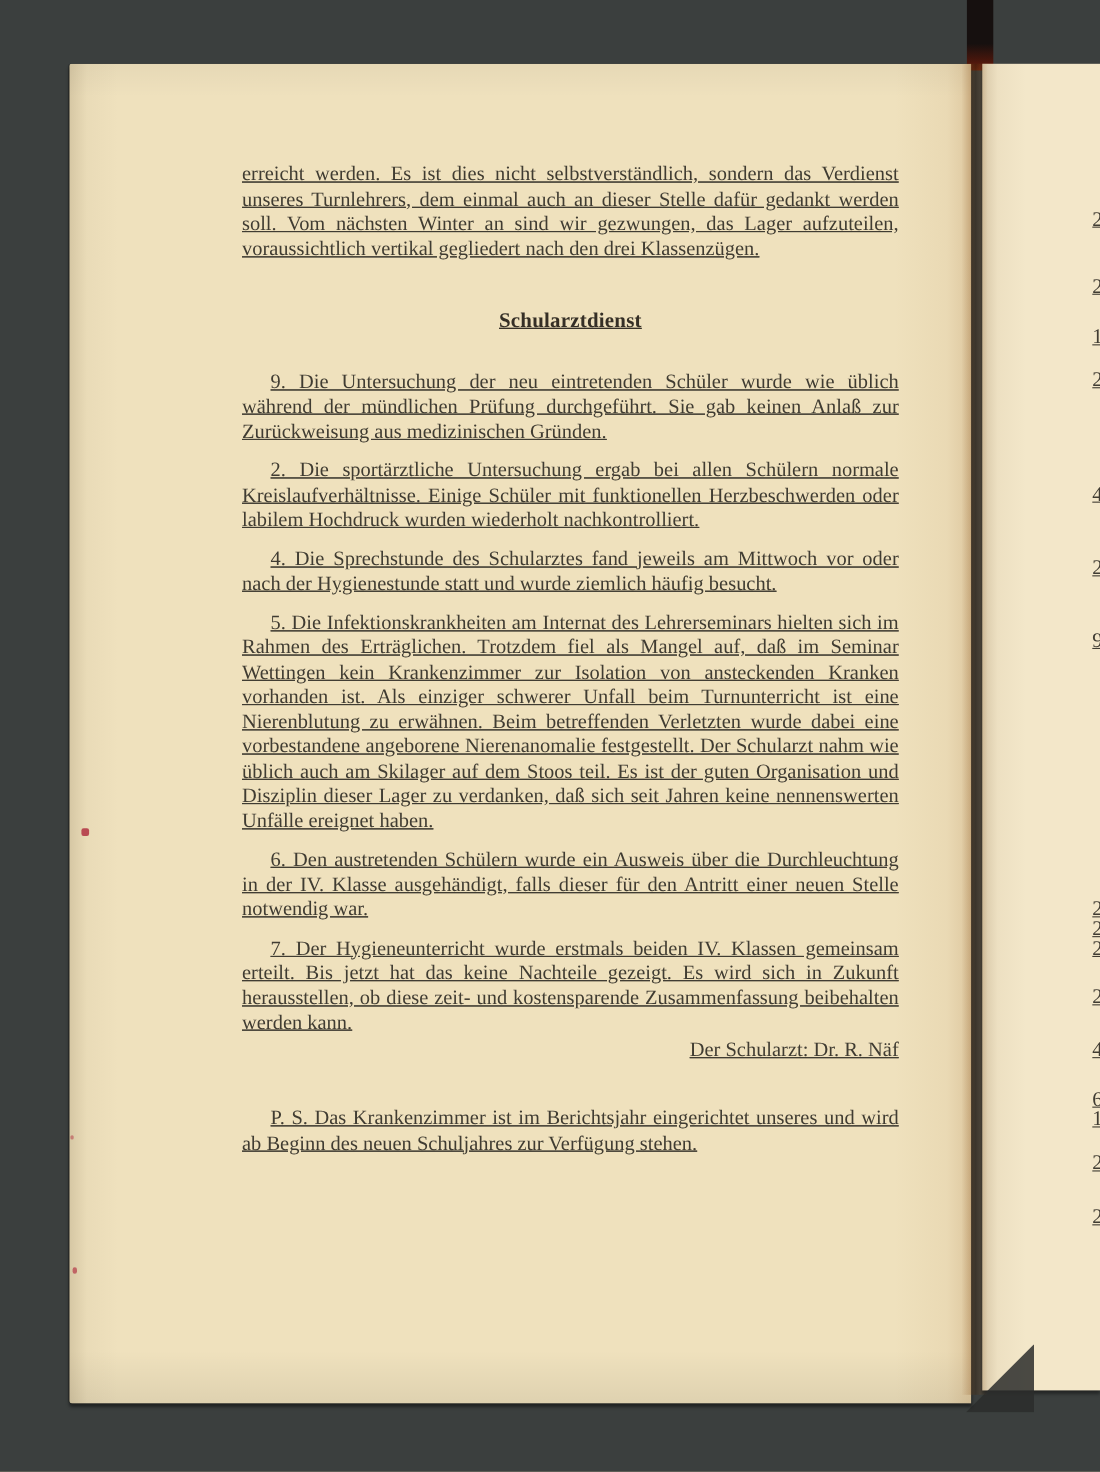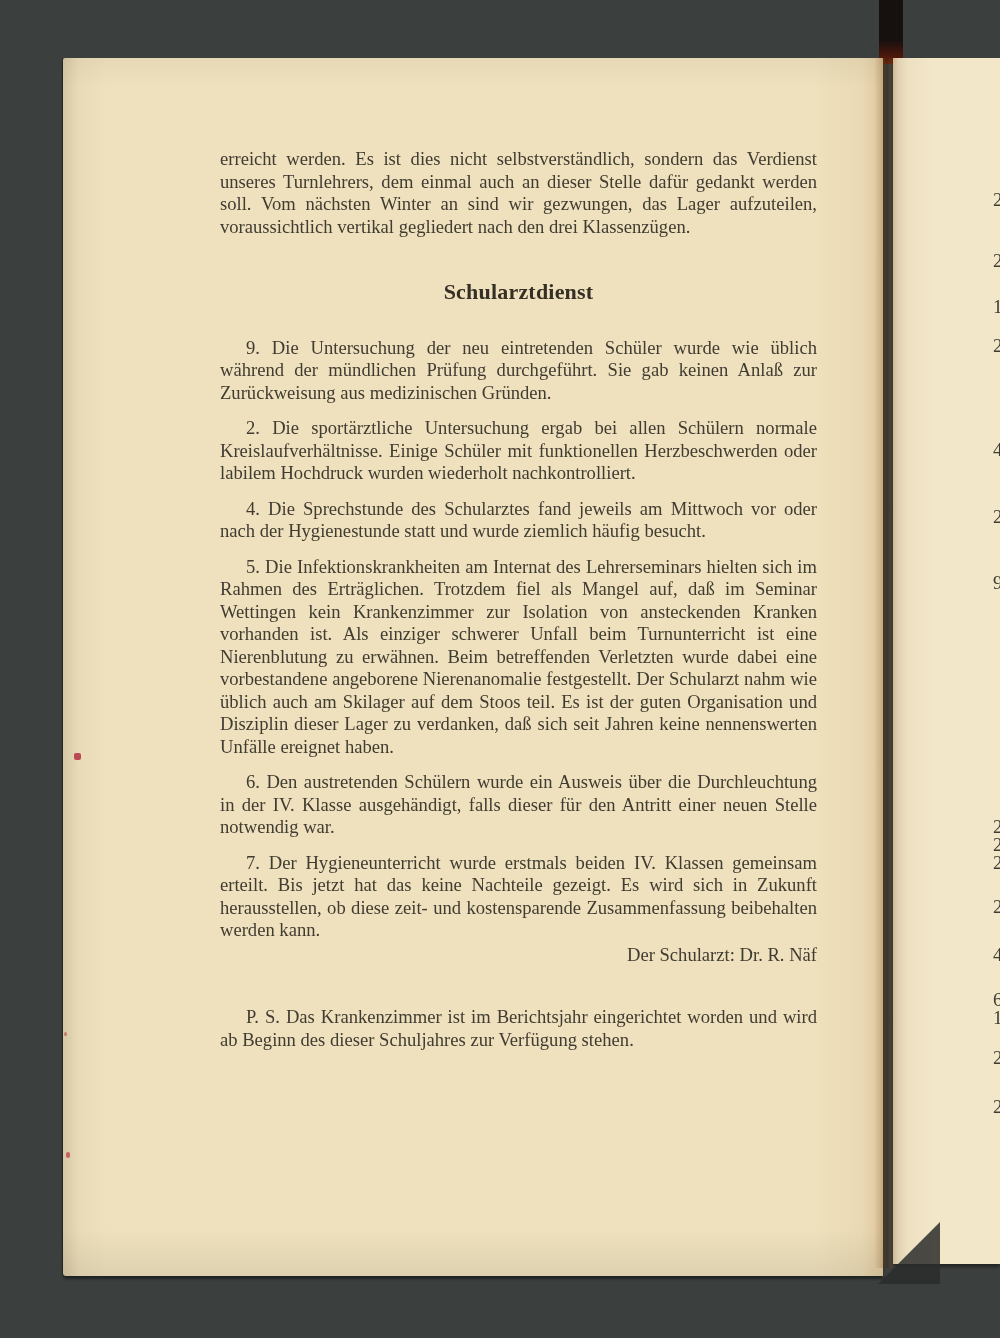--- a/index.html
+++ b/index.html
@@ -4,21 +4,21 @@
 <style>
   :root{
     --background:#3b3f3e;
     --paper:#efe1bd;
     --paper_edge:#f3e7c9;
     --ink:#403c32;
     --ribbon_dark:#16100f;
     --ribbon_red:#4d170c;
     --speck_red:#b94a52;
   }
-  *{margin:0;padding:0;box-sizing:border-box;}
+  *{margin:0;padding:0;box-sizing:border-box;text-decoration:underline;}
   html,body{width:1000px;height:1338px;}
   body{
     position:relative;
     width:1000px;height:1338px;
     background:var(--background);
     overflow:hidden;
     font-family:"Liberation Serif","DejaVu Serif",serif;
   }
   .page-left{
     position:absolute;
@@ -74,21 +74,21 @@
     color:var(--ink);
     font-size:18.6px;
     line-height:22.5px;
     text-align:justify;
     text-align-last:left;
   }
   .text-column p{text-indent:26px;margin-top:13px;}
   .text-column p.no-indent{text-indent:0;margin-top:0;}
   .heading{
     font-weight:bold;
-    font-size:22px;
+    font-size:19px;
     text-align:center;
     text-align-last:center;
     letter-spacing:0.2px;
     margin-top:43px;
     margin-bottom:33px;
     color:#352f26;
   }
   .signature{
     text-align:center;
     text-align-last:right;
@@ -119,21 +119,21 @@
   <div class="text-column">
     <p class="no-indent">erreicht werden. Es ist dies nicht selbstverständlich, sondern das Verdienst unseres Turnlehrers, dem einmal auch an dieser Stelle dafür gedankt werden soll. Vom nächsten Winter an sind wir gezwungen, das Lager aufzuteilen, voraussichtlich vertikal gegliedert nach den drei Klassenzügen.</p>
     <div class="heading">Schularztdienst</div>
     <p>9. Die Untersuchung der neu eintretenden Schüler wurde wie üblich während der mündlichen Prüfung durchgeführt. Sie gab keinen Anlaß zur Zurückweisung aus medizinischen Gründen.</p>
     <p>2. Die sportärztliche Untersuchung ergab bei allen Schülern normale Kreislaufverhältnisse. Einige Schüler mit funktionellen Herzbeschwerden oder labilem Hochdruck wurden wiederholt nachkontrolliert.</p>
     <p>4. Die Sprechstunde des Schularztes fand jeweils am Mittwoch vor oder nach der Hygienestunde statt und wurde ziemlich häufig besucht.</p>
     <p>5. Die Infektionskrankheiten am Internat des Lehrerseminars hielten sich im Rahmen des Erträglichen. Trotzdem fiel als Mangel auf, daß im Seminar Wettingen kein Krankenzimmer zur Isolation von ansteckenden Kranken vorhanden ist. Als einziger schwerer Unfall beim Turnunterricht ist eine Nierenblutung zu erwähnen. Beim betreffenden Verletzten wurde dabei eine vorbestandene angeborene Nierenanomalie festgestellt. Der Schularzt nahm wie üblich auch am Skilager auf dem Stoos teil. Es ist der guten Organisation und Disziplin dieser Lager zu verdanken, daß sich seit Jahren keine nennenswerten Unfälle ereignet haben.</p>
     <p>6. Den austretenden Schülern wurde ein Ausweis über die Durchleuchtung in der IV. Klasse ausgehändigt, falls dieser für den Antritt einer neuen Stelle notwendig war.</p>
     <p>7. Der Hygieneunterricht wurde erstmals beiden IV. Klassen gemeinsam erteilt. Bis jetzt hat das keine Nachteile gezeigt. Es wird sich in Zukunft herausstellen, ob diese zeit- und kostensparende Zusammenfassung beibehalten werden kann.</p>
     <div class="signature">Der Schularzt: Dr. R. Näf</div>
-    <p class="postscript">P. S. Das Krankenzimmer ist im Berichtsjahr eingerichtet worden und wird ab Beginn des dieser Schuljahres zur Verfügung stehen.</p>
+    <p class="postscript">P. S. Das Krankenzimmer ist im Berichtsjahr eingerichtet unseres und wird ab Beginn des neuen Schuljahres zur Verfügung stehen.</p>
   </div>
 </div>
 
 <div class="gutter-crease"></div>
 
 <div class="edge-numbers">
     <span class="edge-num" style="top: 189px;">29</span>
     <span class="edge-num" style="top: 250px;">2.</span>
     <span class="edge-num" style="top: 296px;">16</span>
     <span class="edge-num" style="top: 335px;">26</span>

